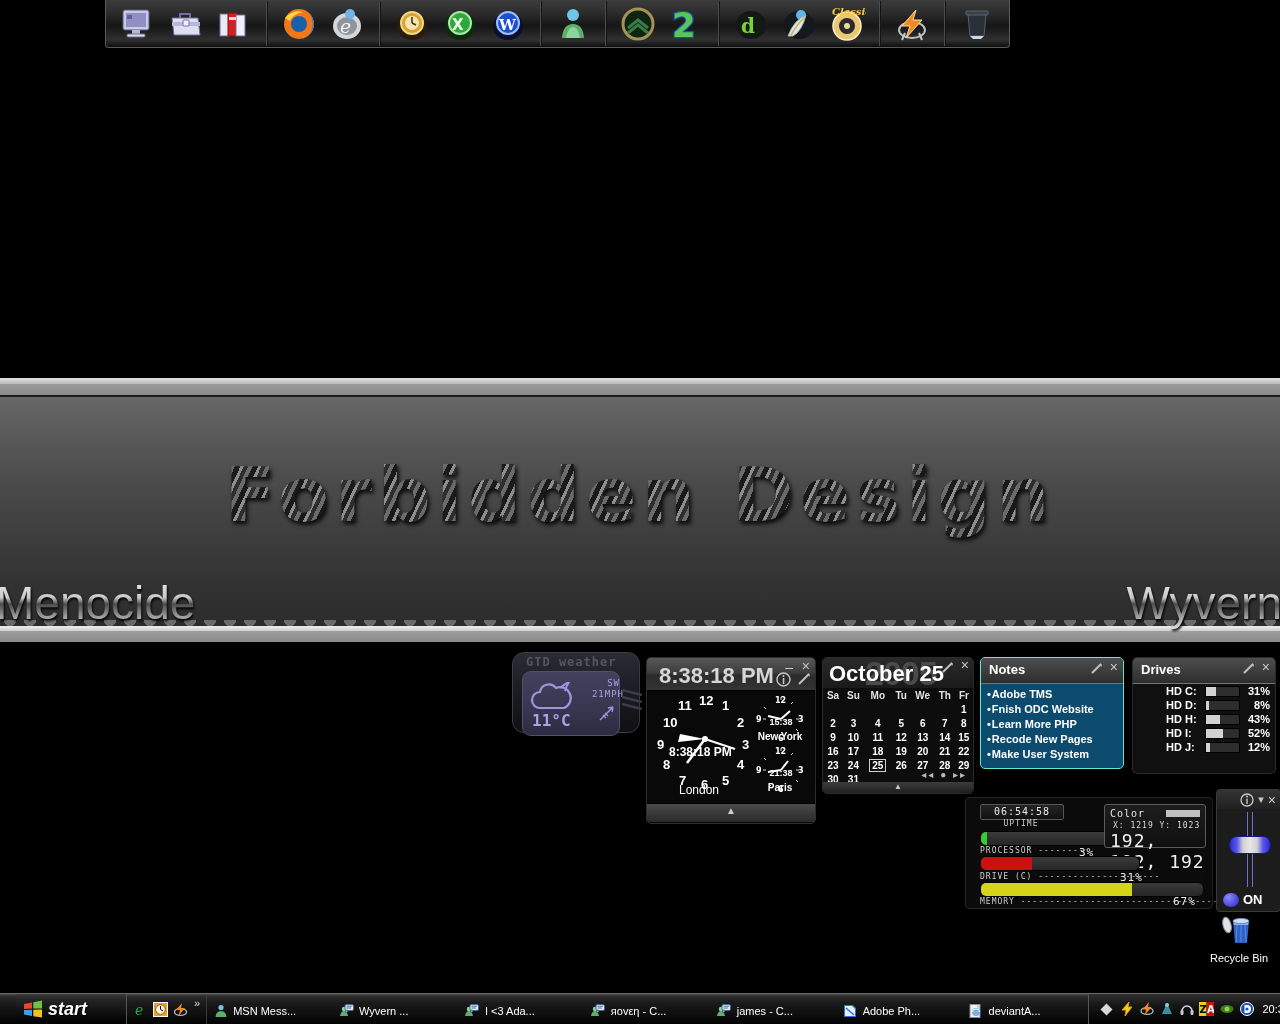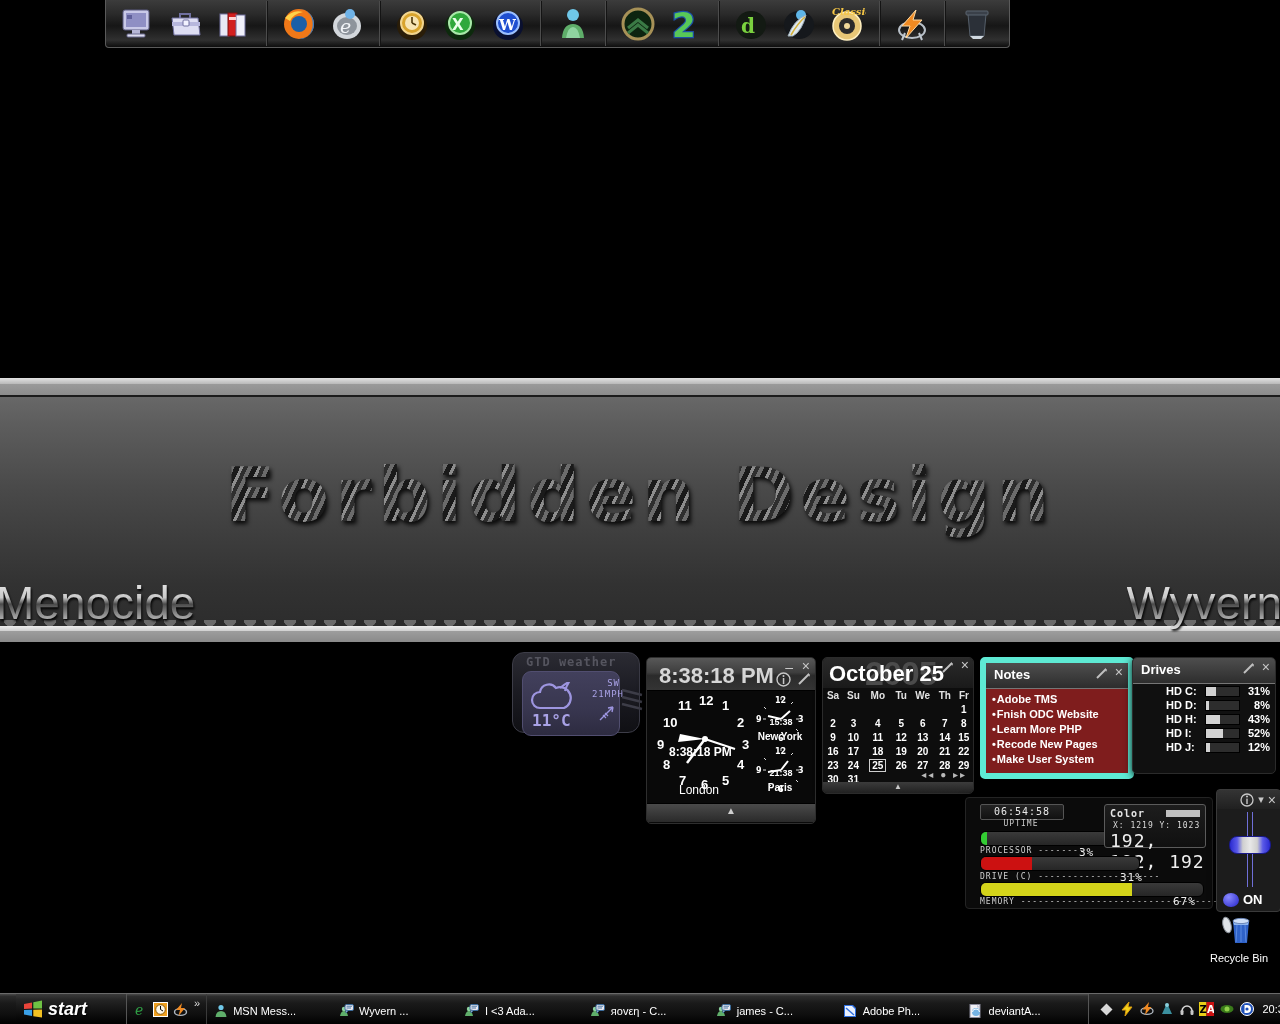--- a/index.html
+++ b/index.html
@@ -104,21 +104,21 @@
   #calw table{width:100%;border-collapse:collapse;margin-top:1px;}
   #calw th{font-size:10px;color:#e2e2e2;font-weight:bold;padding:1px 0;}
   #calw td{font-size:10px;color:#fff;font-weight:bold;text-align:center;padding:1px 0;height:12px;}
   #calw td.sel span{border:1px solid #cfcfcf;padding:0 2px;}
   #calw .navrow{position:absolute;right:6px;bottom:13px;font-size:10px;color:#b9b9b9;letter-spacing:2px;}
   #calw .foot{position:absolute;left:0;bottom:0;width:100%;height:11px;
     background:linear-gradient(180deg,#3c3c3c,#212121);text-align:center;font-size:8px;color:#c9c9c9;}
 
   
   #notesw{left:980px;top:657px;width:142px;height:110px;
-    background:#7f1d1d;border:6px solid #5eead4;border-radius:5px;overflow:hidden;
+    background:#0c4a6e;border:1px solid #5eead4;border-radius:5px;overflow:hidden;
     box-shadow:0 2px 8px rgba(0,0,0,.9);}
   #notesw .hdr{height:25px;position:relative;
     background:linear-gradient(180deg,#4e4e4e,#2d2d2d);border-bottom:1px solid #767676;}
   #notesw .ttl{position:absolute;left:8px;top:4px;font-size:13px;font-weight:bold;color:#fff;}
   #notesw ul{list-style:none;margin:0;padding:3px 0 0 6px;}
   #notesw li{font-size:11px;font-weight:bold;color:#fff;line-height:15px;}
   #notesw li::before{content:"\2022";margin-right:1px;}
 
   
   #drivesw{left:1132px;top:657px;width:142px;height:115px;
@@ -137,21 +137,21 @@
   #sysmon{left:965px;top:797px;width:246px;height:110px;background:#0b0b0b;
     border:1px solid #242424;border-radius:4px;box-shadow:0 2px 8px rgba(0,0,0,.9);}
   .lcd{font-family:"DejaVu Sans Mono",monospace;}
   #sysmon .uptimebox{position:absolute;left:14px;top:6px;width:82px;height:14px;
     background:linear-gradient(180deg,#242424,#111);border:1px solid #555;border-radius:2px;
     color:#e8e8e8;font-size:10px;text-align:center;line-height:14px;letter-spacing:1px;}
   #sysmon .uplbl{position:absolute;left:14px;top:21px;width:82px;text-align:center;
     font-size:8px;color:#cfcfcf;letter-spacing:1px;}
   #sysmon .colorbox{position:absolute;right:6px;top:6px;width:100px;height:42px;
     background:linear-gradient(180deg,#1d1d1d,#101010);border:1px solid #5b5b5b;border-radius:3px;}
-  #sysmon .colorlbl{position:absolute;left:5px;top:3px;font-size:10px;color:#e5e5e5;letter-spacing:1px;font-weight:bold;}
+  #sysmon .colorlbl{position:absolute;left:5px;top:3px;font-size:10px;color:#e5e5e5;letter-spacing:1px;}
   #sysmon .swatch{position:absolute;right:5px;top:5px;width:34px;height:7px;background:#c0c0c0;}
   #sysmon .xy{position:absolute;left:8px;top:16px;font-size:8px;color:#dcdcdc;letter-spacing:1px;}
   #sysmon .rgb{position:absolute;left:5px;top:25px;font-size:18px;color:#f0f0f0;letter-spacing:1px;}
   .mrow-lbl{position:absolute;font-size:8px;color:#cfcfcf;letter-spacing:1px;white-space:nowrap;}
   .mbar{position:absolute;height:13px;background:linear-gradient(180deg,#3a3a3a,#262626);
     border:1px solid #000;border-radius:6px;overflow:hidden;}
   .mbar i{display:block;height:100%;}
 
   
   #volw{left:1216px;top:789px;width:63px;height:121px;background:#1c1c1c;

